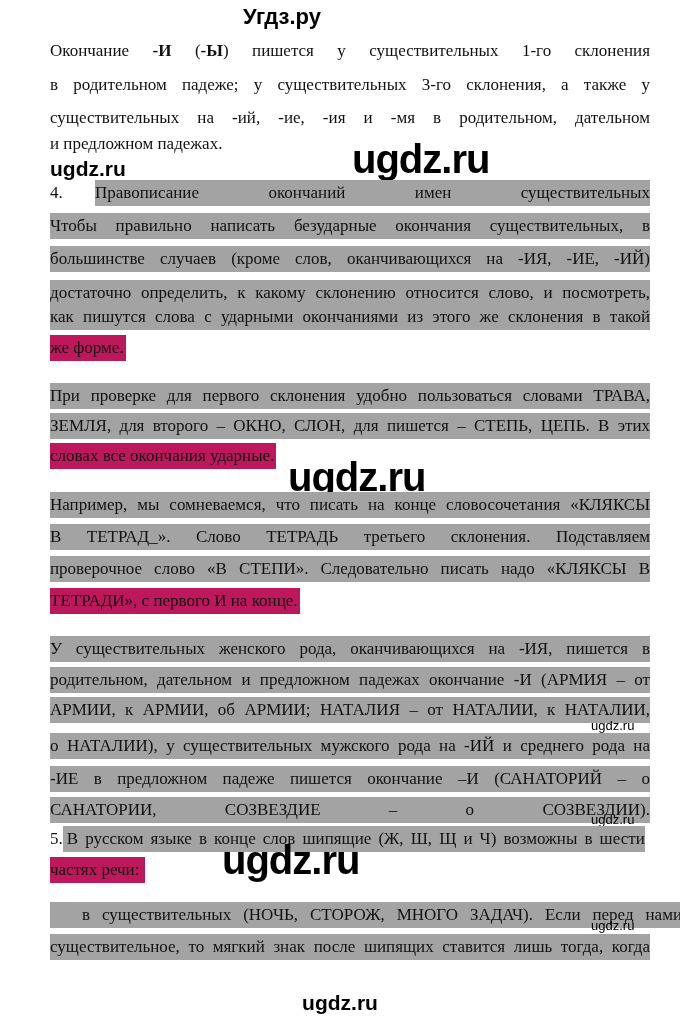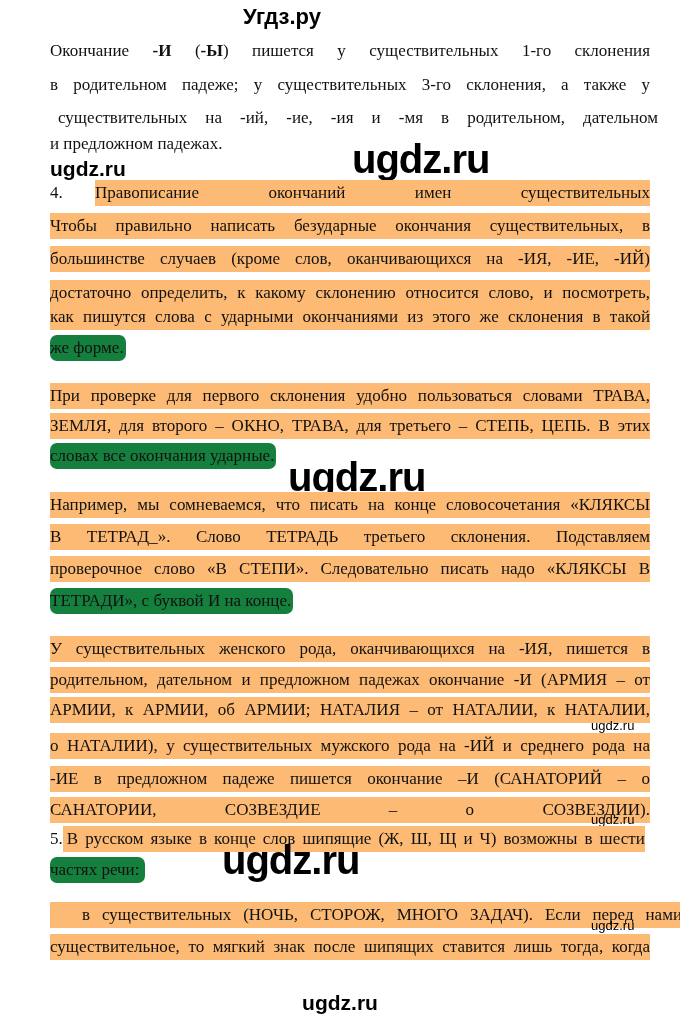--- a/index.html
+++ b/index.html
@@ -7,22 +7,22 @@
   .page-title {
     position:absolute; left:0; top:4px; width:564px; text-align:center;
     font-family:"Liberation Sans", sans-serif; font-weight:bold; font-size:22px; color:#000;
   }
   .line {
     position:absolute; left:50px; width:600px; height:26px;
     font-family:"Liberation Serif", serif; font-size:17px; color:#111;
     line-height:26px; white-space:nowrap;
   }
   .line.just { text-align:justify; text-align-last:justify; }
-  .hl { background:#fdba74; }
-  .hl-inline { background:#15803d; display:inline-block; padding-right:2px;border-radius:7px; }
+  .hl { background:#a3a3a3; }
+  .hl-inline { background:#be185d; display:inline-block; padding-right:2px; }
   .wm-big {
     position:absolute; font-family:"Liberation Sans", sans-serif; font-weight:bold;
     font-size:40px; color:#000; letter-spacing:-1px;
   }
   .wm-med {
     position:absolute; font-family:"Liberation Sans", sans-serif; font-weight:bold;
     font-size:21px; color:#000;
   }
   .wm-small {
     position:absolute; font-family:"Liberation Sans", sans-serif;
@@ -34,45 +34,45 @@
 <body>
 
 <div class="page-title">Угдз.ру</div>
 
 <div class="line just" style="top:38px;">
   <span>Окончание</span>
   <span><b>-И</b> (<b>-Ы</b>)</span>
   <span>пишется у существительных 1-го склонения</span>
 </div>
 <div class="line just" style="top:72px;">в родительном падеже; у существительных 3-го склонения, а также у</div>
-<div class="line just" style="top:105px;margin-left:8px;">существительных на -ий, -ие, -ия и -мя в родительном, дательном</div>
+<div class="line just" style="top:105px;">существительных на -ий, -ие, -ия и -мя в родительном, дательном</div>
 <div class="line" style="top:131px;">и предложном падежах.</div>
 
 <div class="wm-med" style="left:50px; top:157px;">ugdz.ru</div>
 <div class="wm-big" style="left:352px; top:137px;">ugdz.ru</div>
 
 <div class="line" style="top:180px;">
   <span style="display:inline-block;width:45px;">4.</span><span class="hl" style="display:inline-block;width:555px;text-align:justify;text-align-last:justify;">Правописание окончаний имен существительных</span>
 </div>
 <div class="line just hl" style="top:213px;">Чтобы правильно написать безударные окончания существительных, в</div>
 <div class="line just hl" style="top:246px;">большинстве случаев (кроме слов, оканчивающихся на -ИЯ, -ИЕ, -ИЙ)</div>
 <div class="line just hl" style="top:280px;">достаточно определить, к какому склонению относится слово, и посмотреть,</div>
 <div class="line just hl" style="top:304px;">как пишутся слова с ударными окончаниями из этого же склонения в такой</div>
 <div class="line" style="top:335px;"><span class="hl-inline">же форме.</span></div>
 
 <div class="line just hl" style="top:383px;">При проверке для первого склонения удобно пользоваться словами ТРАВА,</div>
-<div class="line just hl" style="top:413px;">ЗЕМЛЯ, для второго – ОКНО, ТРАВА, для третьего – СТЕПЬ, ЦЕПЬ. В этих</div>
+<div class="line just hl" style="top:413px;">ЗЕМЛЯ, для второго – ОКНО, СЛОН, для пишется – СТЕПЬ, ЦЕПЬ. В этих</div>
 <div class="line" style="top:443px;"><span class="hl-inline">словах все окончания ударные.</span></div>
 
 <div class="wm-big" style="left:288px; top:455px;">ugdz.ru</div>
 
 <div class="line just hl" style="top:492px;">Например, мы сомневаемся, что писать на конце словосочетания «КЛЯКСЫ</div>
 <div class="line just hl" style="top:524px;">В ТЕТРАД_». Слово ТЕТРАДЬ третьего склонения. Подставляем</div>
 <div class="line just hl" style="top:556px;">проверочное слово «В СТЕПИ». Следовательно писать надо «КЛЯКСЫ В</div>
-<div class="line" style="top:588px;"><span class="hl-inline">ТЕТРАДИ», с буквой И на конце.</span></div>
+<div class="line" style="top:588px;"><span class="hl-inline">ТЕТРАДИ», с первого И на конце.</span></div>
 
 <div class="line just hl" style="top:636px;">У существительных женского рода, оканчивающихся на -ИЯ, пишется в</div>
 <div class="line just hl" style="top:667px;">родительном, дательном и предложном падежах окончание -И (АРМИЯ – от</div>
 <div class="line just hl" style="top:697px;">АРМИИ, к АРМИИ, об АРМИИ; НАТАЛИЯ – от НАТАЛИИ, к НАТАЛИИ,</div>
 <div class="wm-small" style="left:591px; top:718px;">ugdz.ru</div>
 <div class="line just hl" style="top:733px;">о НАТАЛИИ), у существительных мужского рода на -ИЙ и среднего рода на</div>
 <div class="line just hl" style="top:766px;">-ИЕ в предложном падеже пишется окончание –И (САНАТОРИЙ – о</div>
 <div class="line just hl" style="top:797px;">САНАТОРИИ, СОЗВЕЗДИЕ – о СОЗВЕЗДИИ).</div>
 <div class="wm-small" style="left:591px; top:812px;">ugdz.ru</div>
 

